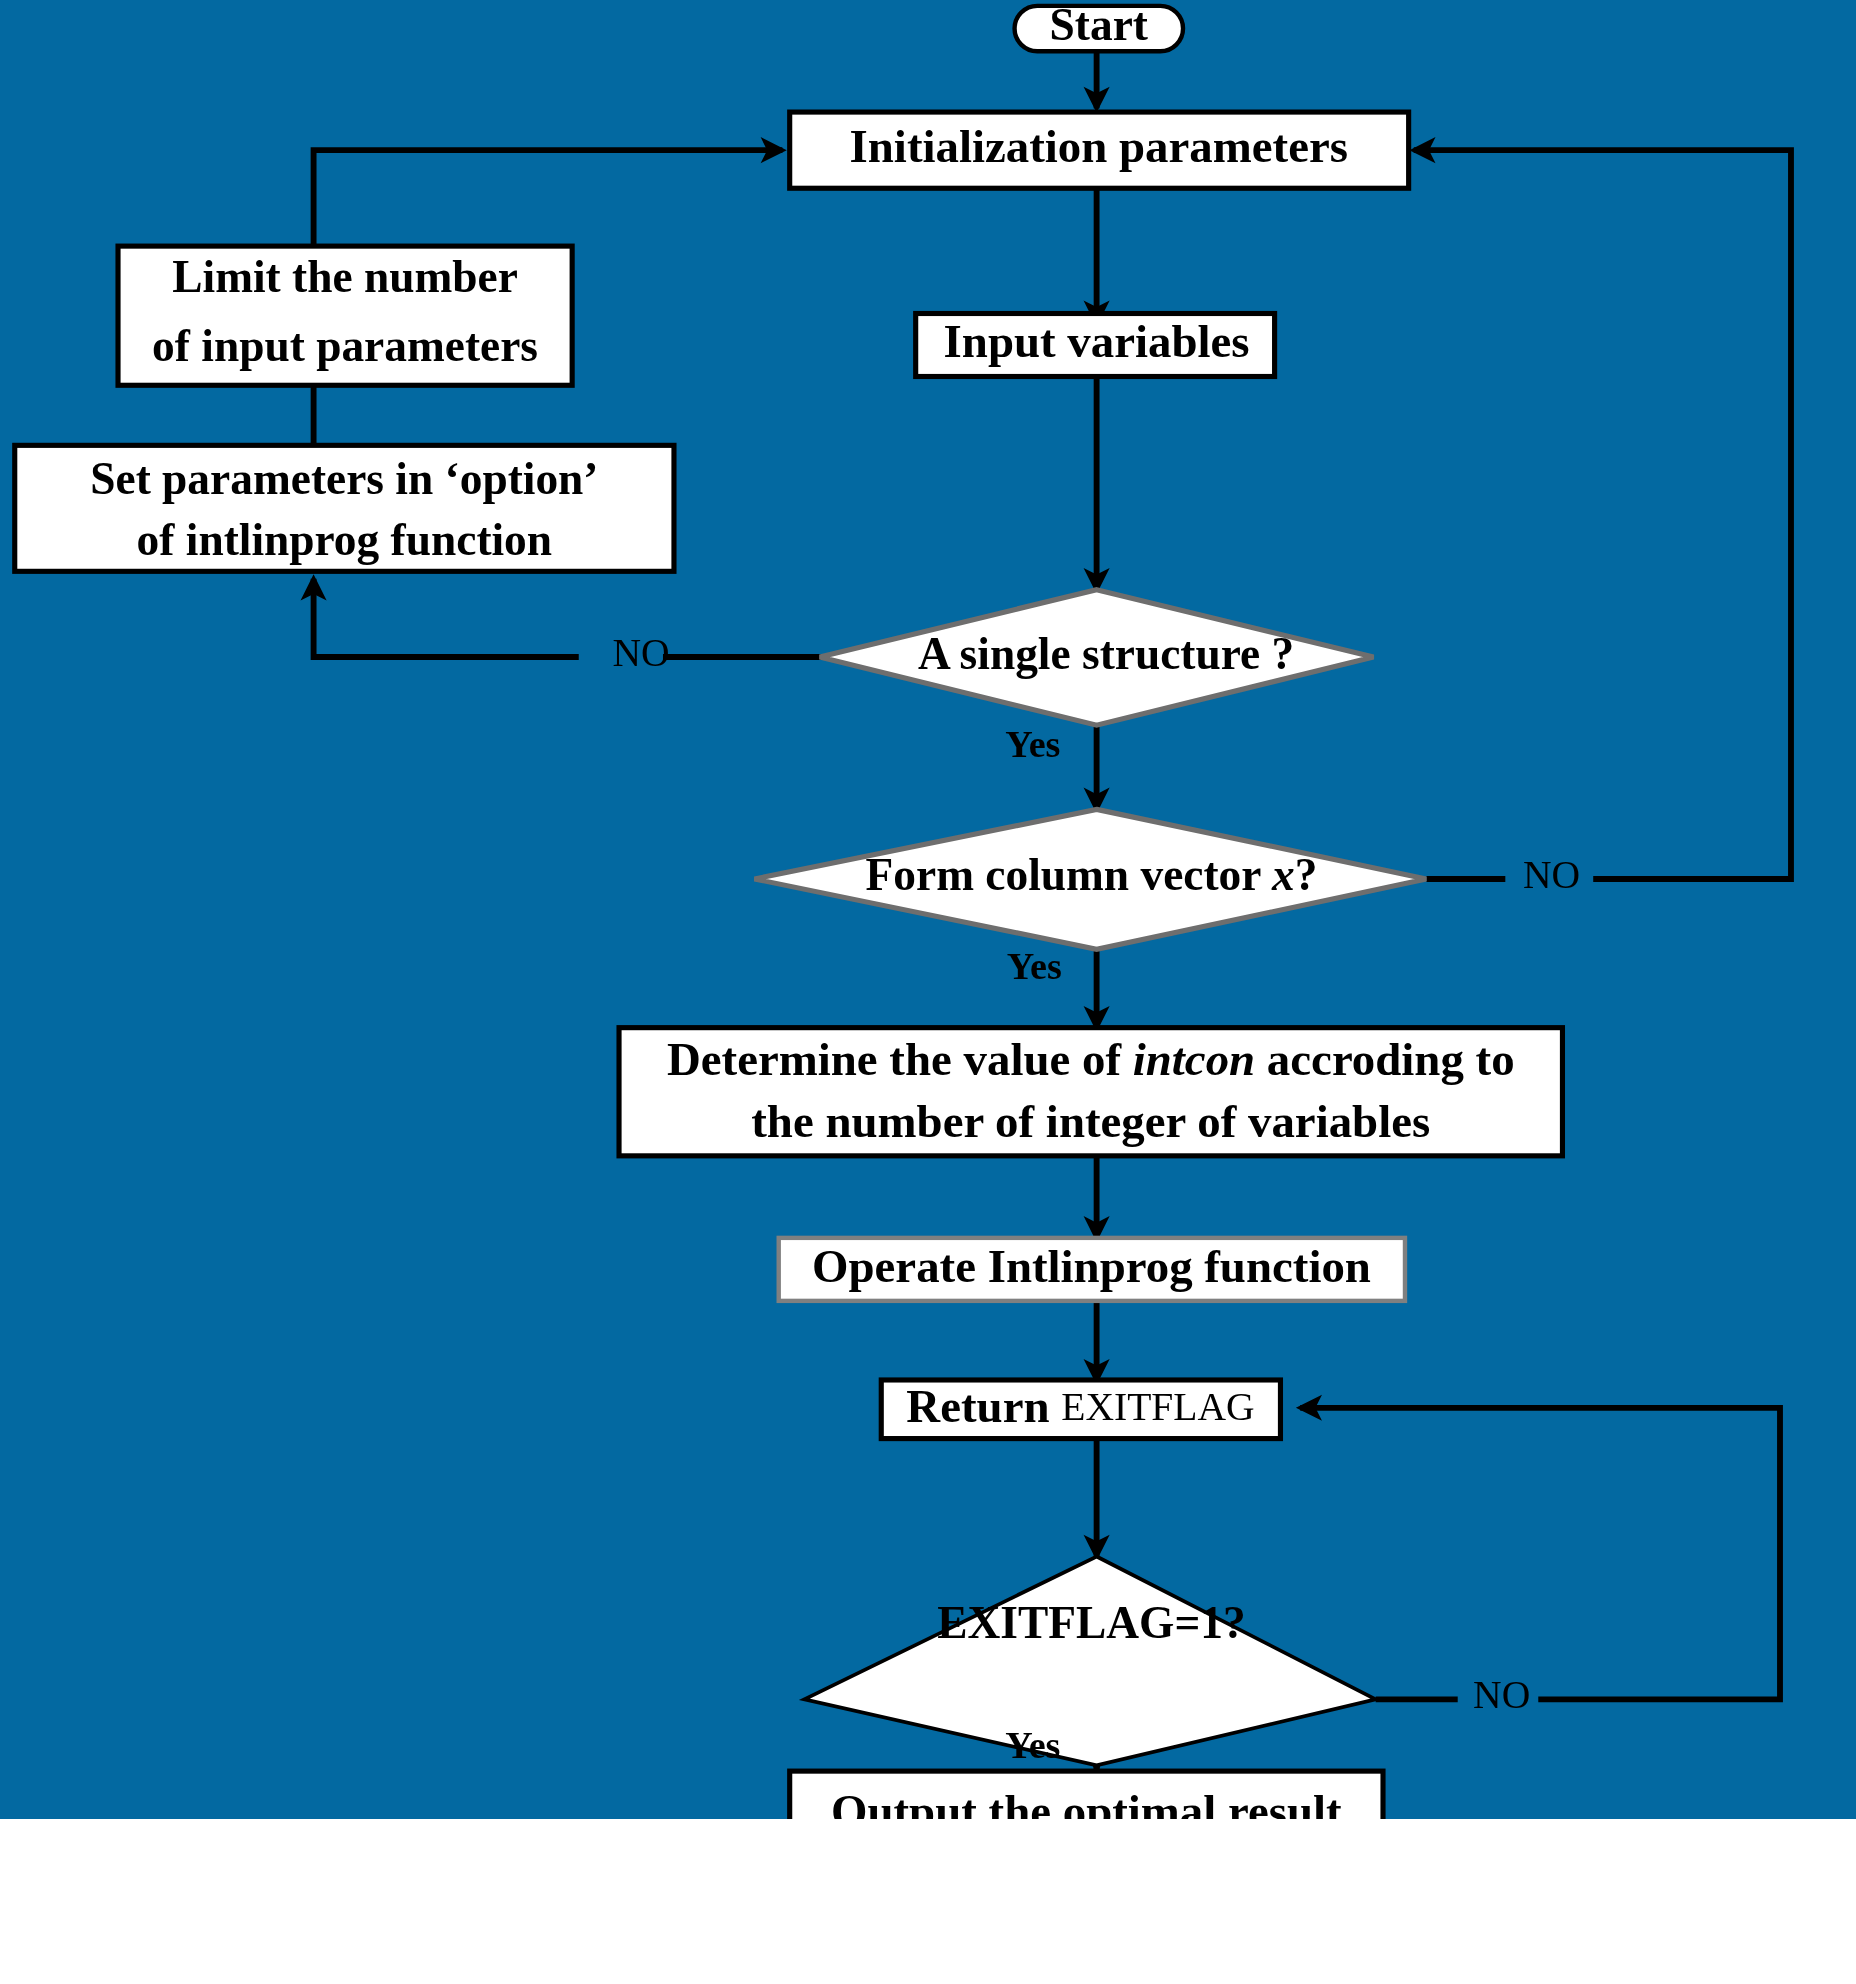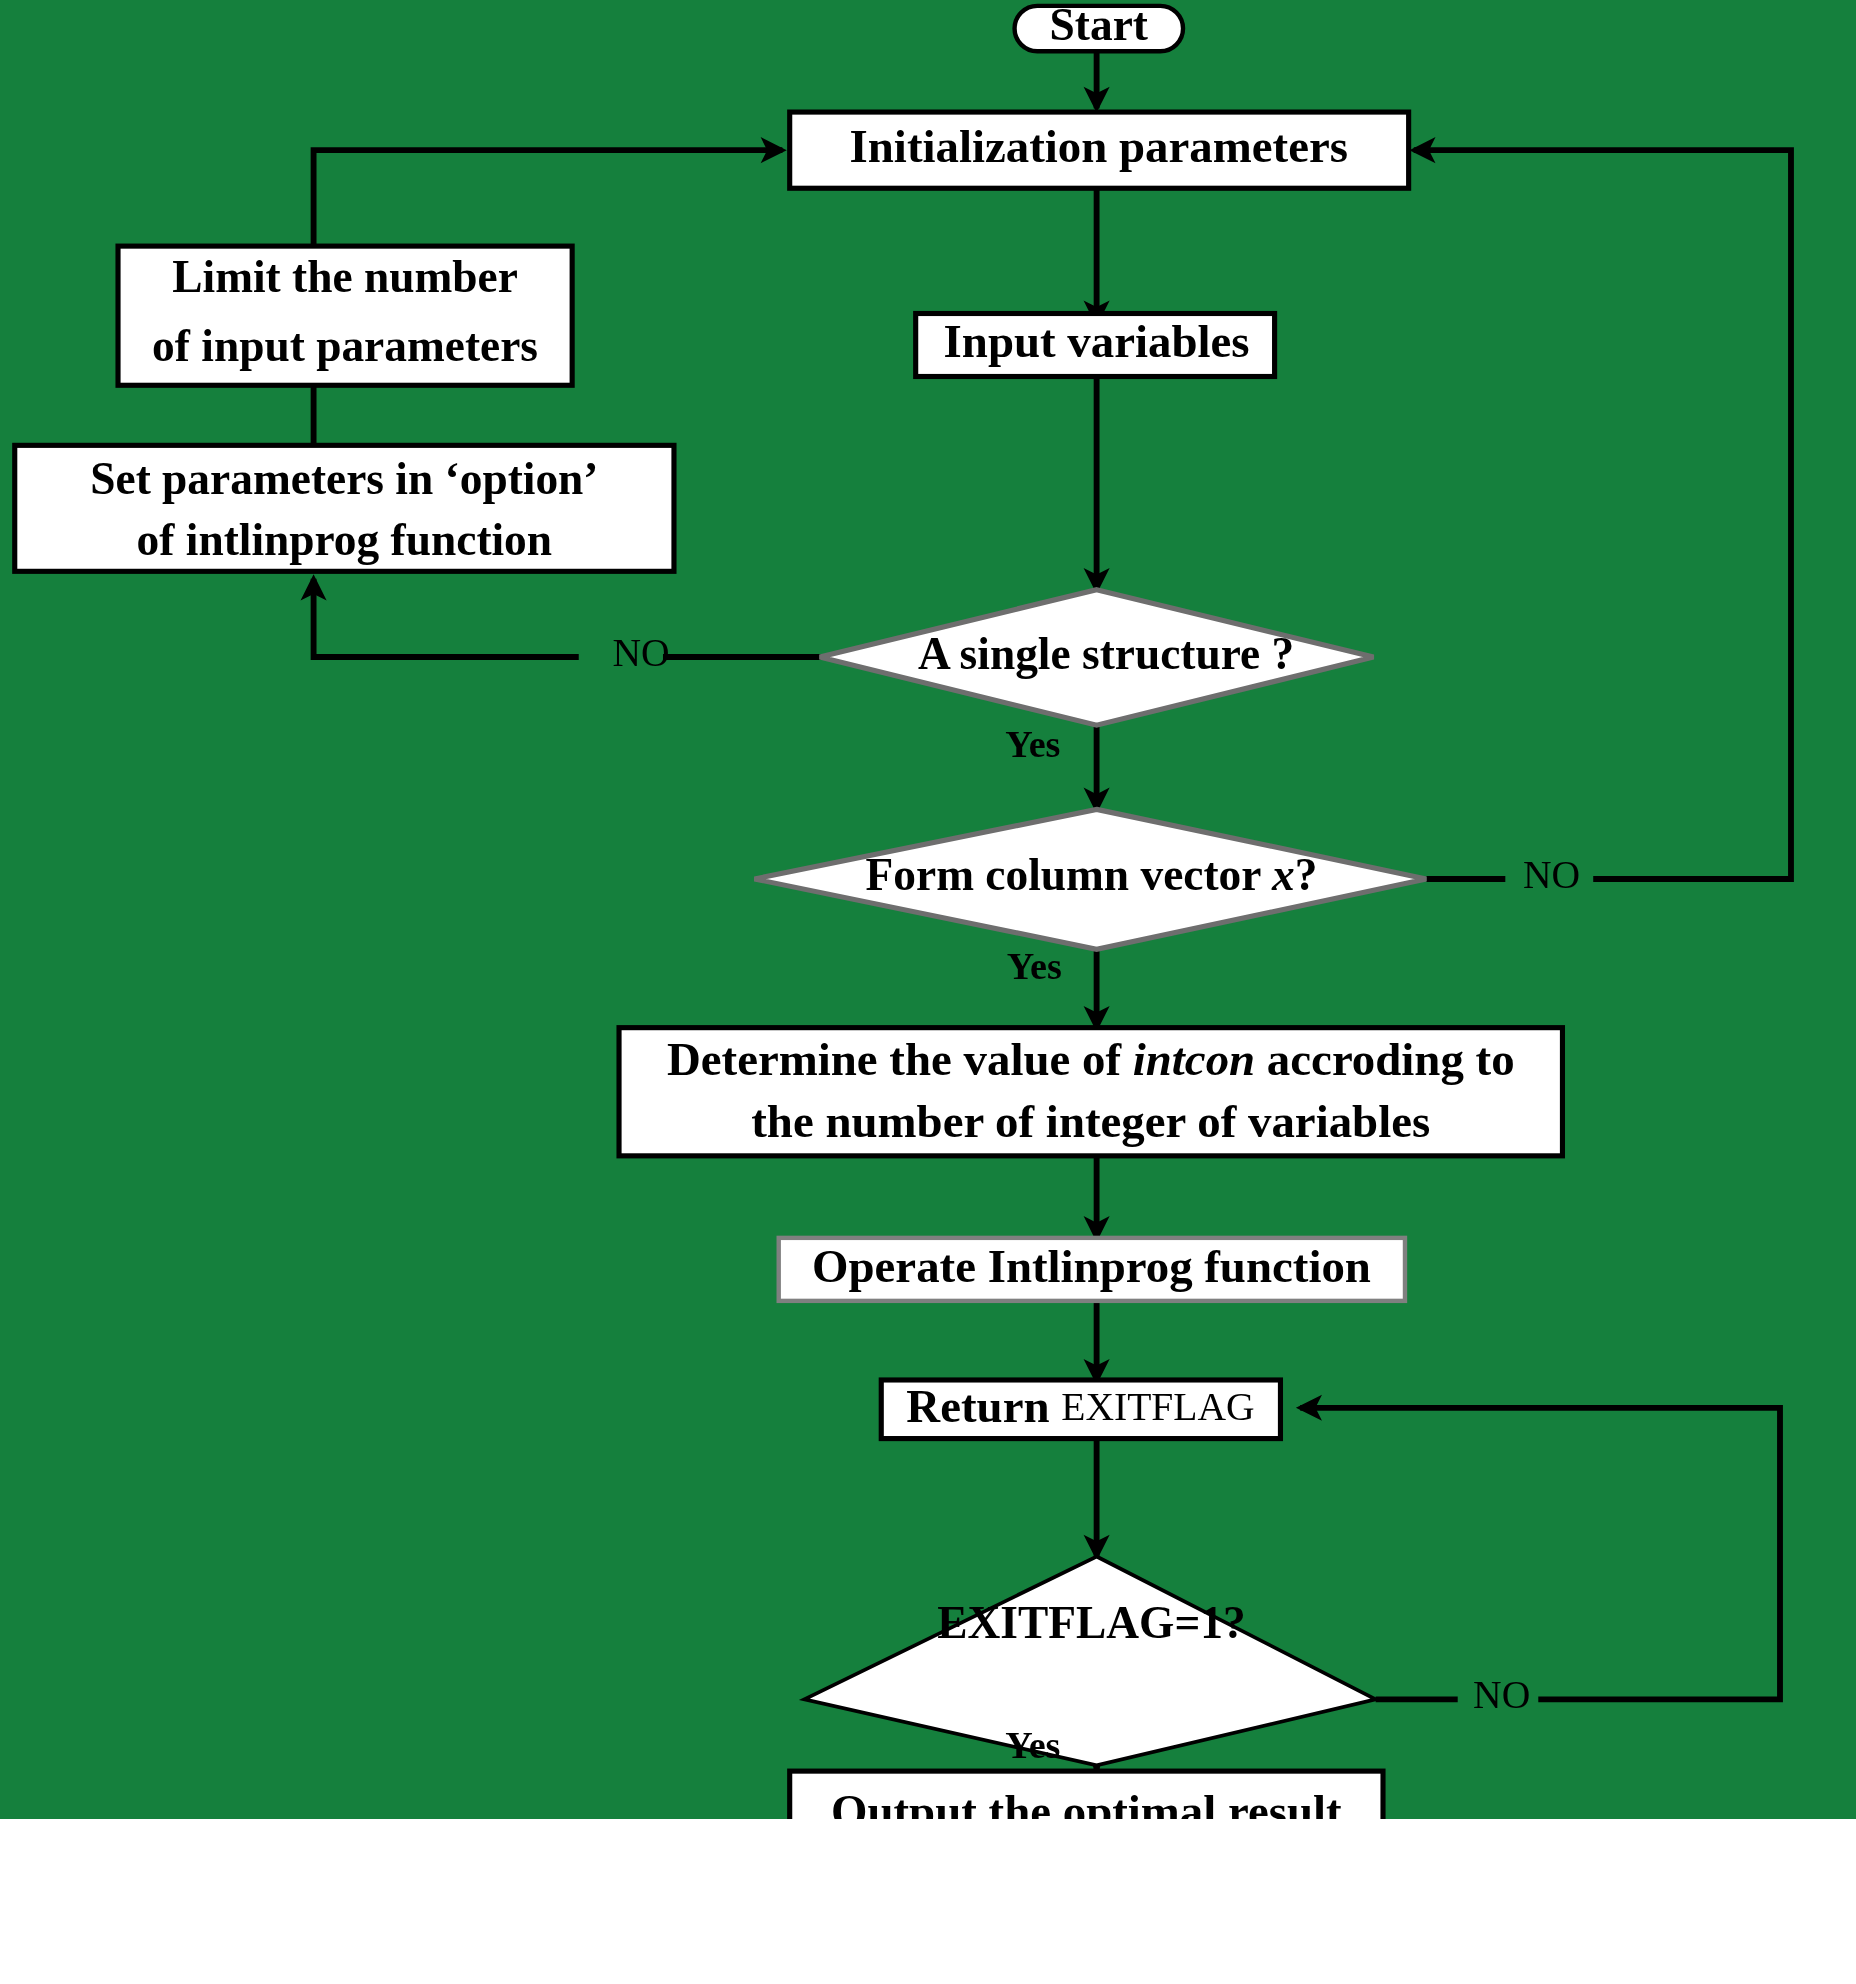--- a/index.html
+++ b/index.html
@@ -7,21 +7,21 @@
     padding: 0;
     background: #ffffff;
   }
   body {
     font-family: "Liberation Serif", "DejaVu Serif", serif;
   }
   #flow-root {
     position: relative;
     width: 1857px;
     height: 1819px;
-    background: #15803d;
+    background: #0369a1;
     overflow: hidden;
   }
   svg.flow-svg {
     position: absolute;
     top: 0;
     left: 0;
     width: 1857px;
     height: 1985px;
     display: block;
   }

